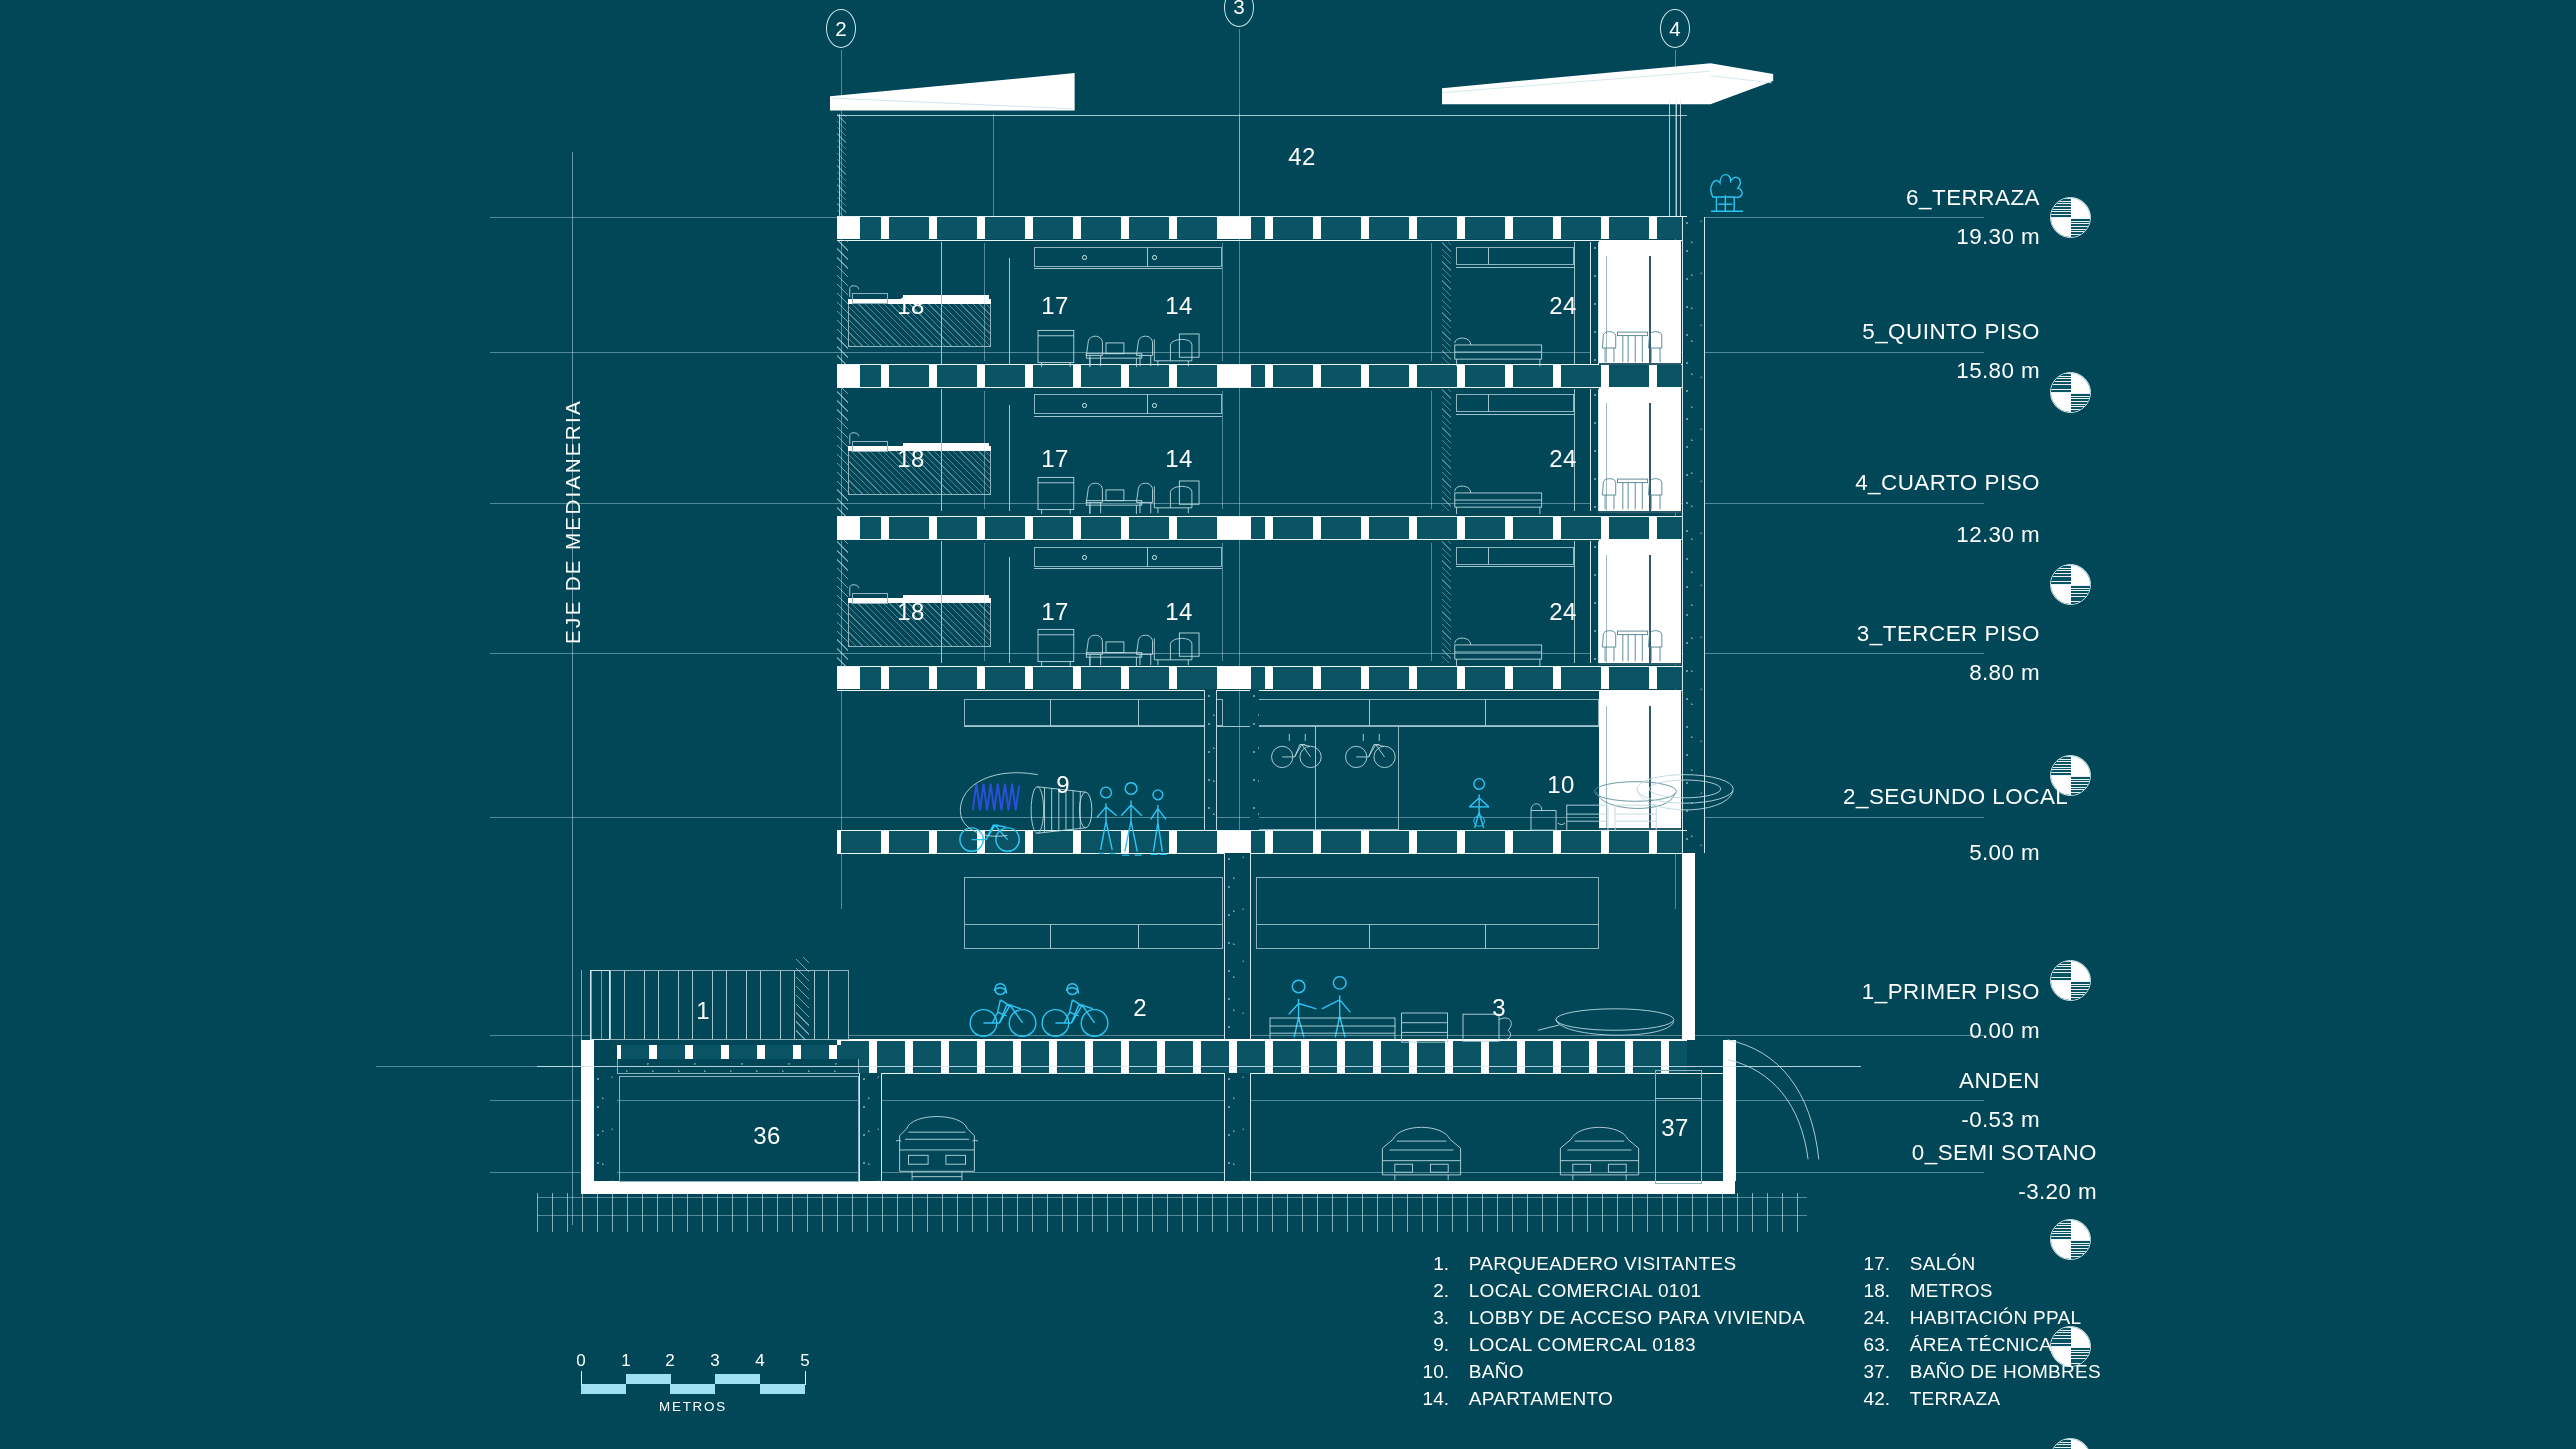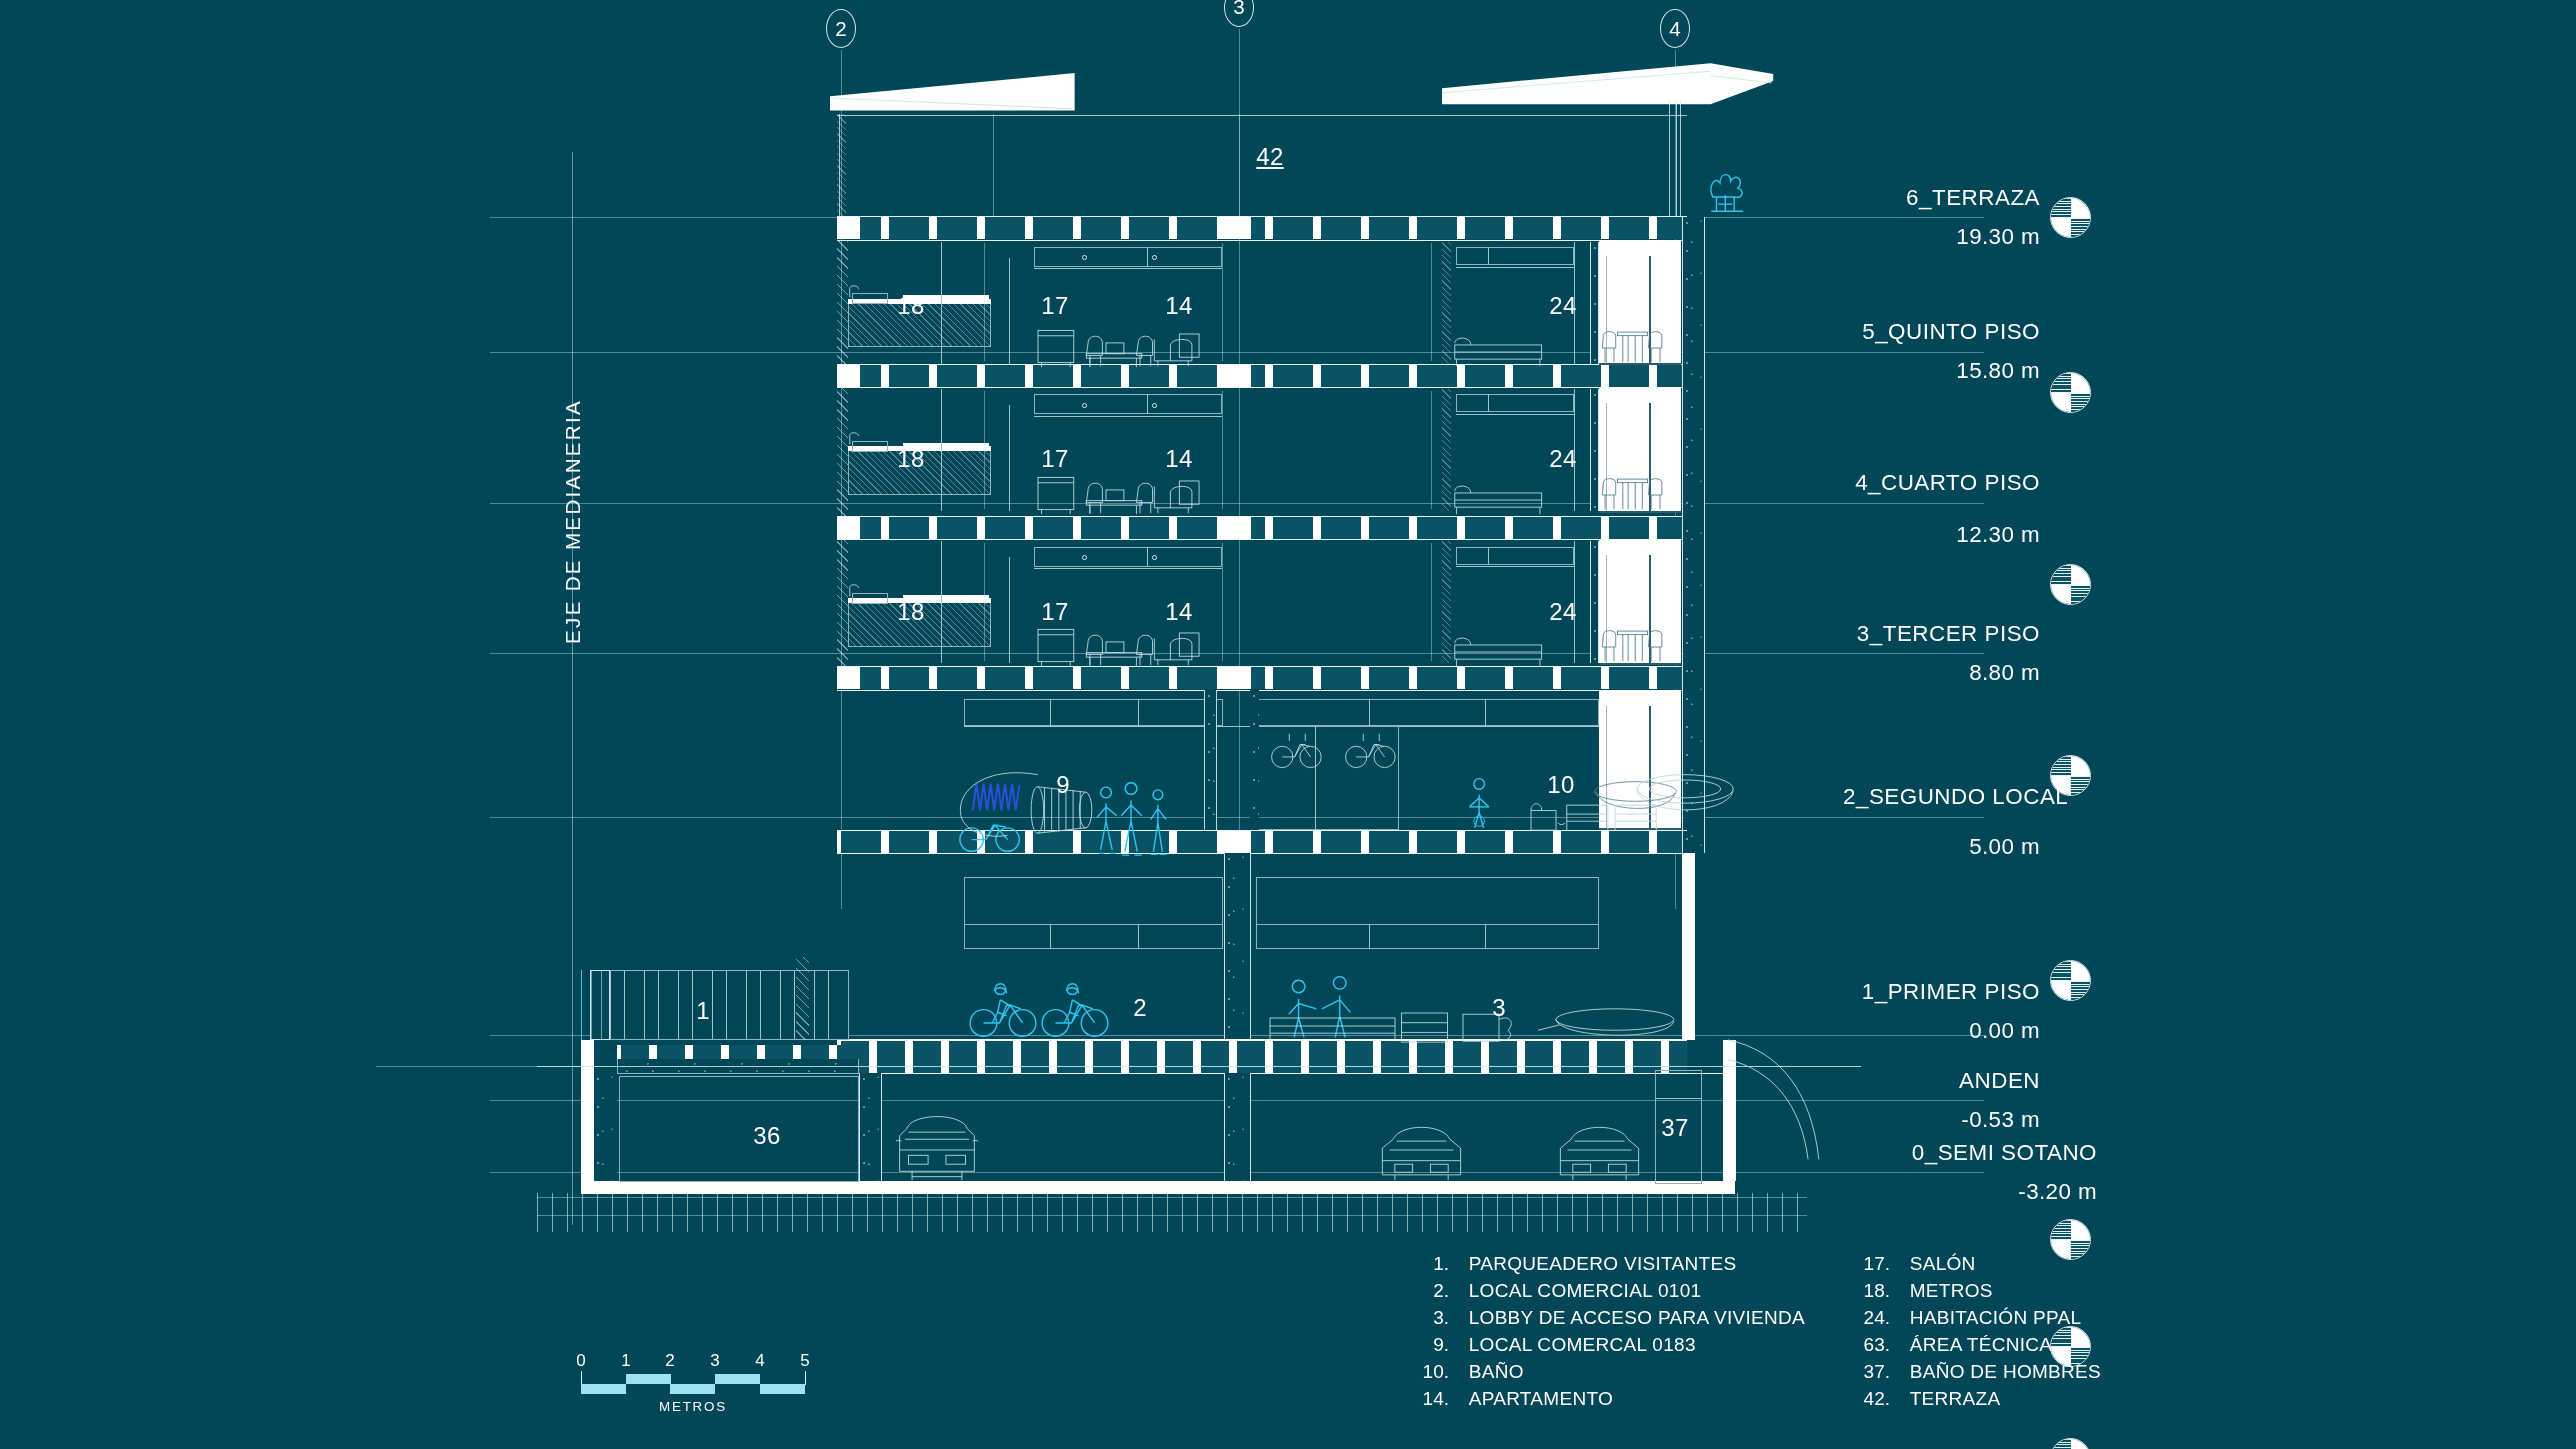--- a/index.html
+++ b/index.html
@@ -671,21 +671,21 @@
         <div class="lvl-val" style="margin-top: 12.5px;">8.80 m</div>
       </div>
       <div class="abs lvlmark" style="left: 2050px; top: 632px;">
         <i class="q-tl"></i>
         <i class="q-tr"></i>
         <i class="q-bl"></i>
         <i class="q-br"></i>
       </div>
       <div class="abs" style="left: 1843px; top: 784px; width: 197px;">
         <div class="lvl-name">2_SEGUNDO LOCAL</div>
-        <div class="lvl-val" style="margin-top: 24px;">5.00 m</div>
+        <div class="lvl-val" style="margin-top: 30px;">5.00 m</div>
       </div>
       <div class="abs lvlmark" style="left: 2050px; top: 796px;">
         <i class="q-tl"></i>
         <i class="q-tr"></i>
         <i class="q-bl"></i>
         <i class="q-br"></i>
       </div>
       <div class="abs" style="left: 1843px; top: 979px; width: 197px;">
         <div class="lvl-name">1_PRIMER PISO</div>
         <div class="lvl-val" style="margin-top: 12.5px;">0.00 m</div>
@@ -710,21 +710,21 @@
         <div class="lvl-name">0_SEMI SOTANO</div>
         <div class="lvl-val" style="margin-top: 12.5px;">-3.20 m</div>
       </div>
       <div class="abs lvlmark" style="left: 2050px; top: 1151px;">
         <i class="q-tl"></i>
         <i class="q-tr"></i>
       </div>
     </div>
 
   <div id="roomtags">
-      <div class="abs roomnum" style="left: 1270px; top: 157px; transform: translate(-50%, -50%); text-decoration: underline;">42</div>
+      <div class="abs roomnum" style="left: 1302px; top: 157px; transform: translate(-50%, -50%);">42</div>
       <div class="abs roomnum" style="left: 911px; top: 306px; transform: translate(-50%, -50%);">18</div>
       <div class="abs roomnum" style="left: 1055px; top: 306px; transform: translate(-50%, -50%);">17</div>
       <div class="abs roomnum" style="left: 1179px; top: 306px; transform: translate(-50%, -50%);">14</div>
       <div class="abs roomnum" style="left: 1563px; top: 306px; transform: translate(-50%, -50%);">24</div>
       <div class="abs roomnum" style="left: 911px; top: 459px; transform: translate(-50%, -50%);">18</div>
       <div class="abs roomnum" style="left: 1055px; top: 459px; transform: translate(-50%, -50%);">17</div>
       <div class="abs roomnum" style="left: 1179px; top: 459px; transform: translate(-50%, -50%);">14</div>
       <div class="abs roomnum" style="left: 1563px; top: 459px; transform: translate(-50%, -50%);">24</div>
       <div class="abs roomnum" style="left: 911px; top: 612px; transform: translate(-50%, -50%);">18</div>
       <div class="abs roomnum" style="left: 1055px; top: 612px; transform: translate(-50%, -50%);">17</div>

